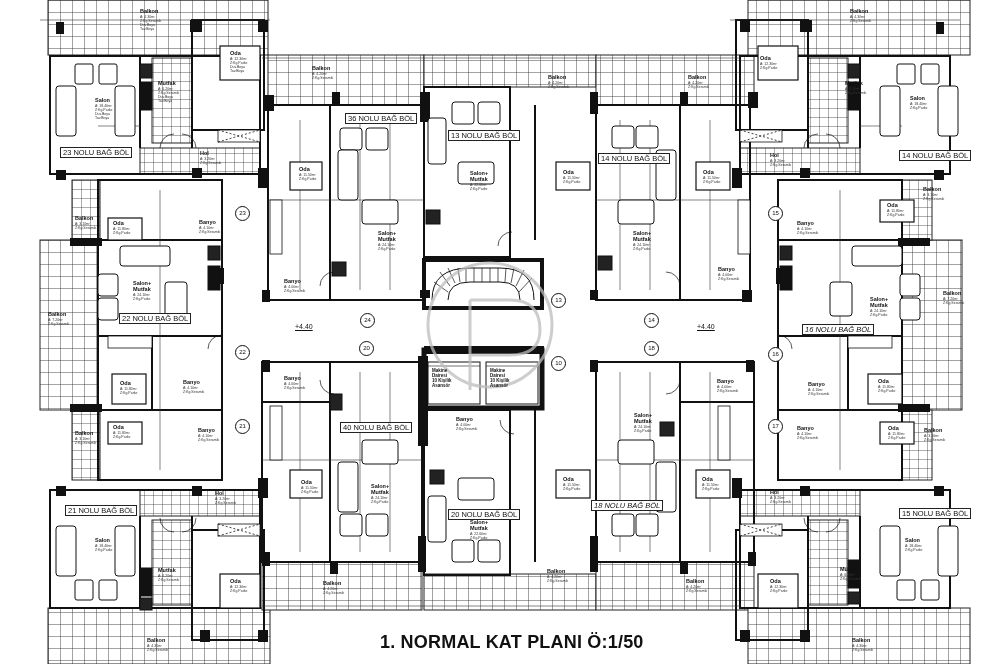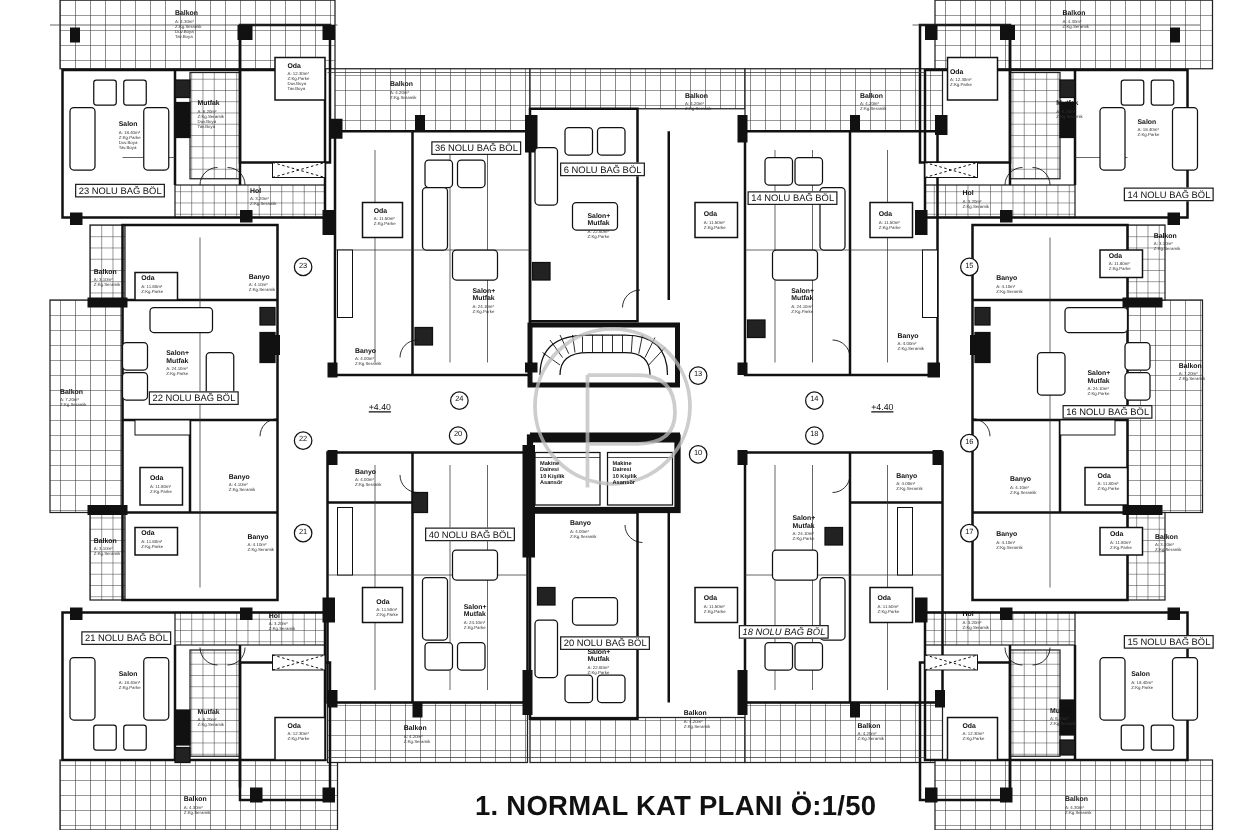--- a/index.html
+++ b/index.html
@@ -1,18 +1,18 @@
 <!DOCTYPE html>
 <html><head>
 <meta charset="utf-8">
 <style>
   html,body{margin:0;padding:0;background:#fff;}
   body{width:1000px;height:664px;overflow:hidden;position:relative;font-family:"Liberation Sans",sans-serif;}
   svg{position:absolute;left:0;top:0;}
-  .title{position:absolute;left:380px;top:632px;font-family:"Liberation Sans",sans-serif;font-weight:bold;font-size:22px;color:#111;letter-spacing:0.2px;white-space:nowrap;}
+  .title{position:absolute;left:380px;top:632px;font-family:"Liberation Sans",sans-serif;font-weight:bold;font-size:18px;color:#111;letter-spacing:0.2px;white-space:nowrap;}
   .unit-label{position:absolute;font-family:"Liberation Sans",sans-serif;font-size:7.5px;color:#111;border:1px solid #222;background:#fff;padding:0 2px;line-height:9px;white-space:nowrap;}
   .room-label{position:absolute;font-family:"Liberation Sans",sans-serif;font-size:5.5px;font-weight:bold;color:#111;line-height:6px;white-space:nowrap;}
   .room-sub{position:absolute;font-family:"Liberation Sans",sans-serif;font-size:3.5px;color:#333;line-height:4px;white-space:pre;}
   .marker{position:absolute;width:13px;height:13px;border:1px solid #111;border-radius:50%;background:#fff;font-family:"Liberation Sans",sans-serif;font-size:6px;line-height:13px;text-align:center;color:#111;}
   .level{position:absolute;font-family:"Liberation Sans",sans-serif;font-size:7px;color:#111;text-decoration:underline;white-space:nowrap;}
   .elev-text{position:absolute;font-family:"Liberation Sans",sans-serif;font-size:4.5px;font-weight:bold;color:#111;line-height:5px;white-space:pre;}
 </style>
 </head>
 <body>
 
@@ -365,25 +365,25 @@
 
   <g fill="none" stroke="#bdbdbd" stroke-width="3" opacity="0.75">
     <circle cx="490" cy="325" r="62"></circle>
     <path d="M470 300 L470 390 M470 300 L510 300 Q540 300 540 330 Q540 355 510 355 L470 355"></path>
   </g>
 </svg>
 
 <div id="units-layer">
     <div class="unit-label" style="left: 60px; top: 147px;">23 NOLU BAĞ BÖL</div>
     <div class="unit-label" style="left: 345px; top: 113px;">36 NOLU BAĞ BÖL</div>
-    <div class="unit-label" style="left: 448px; top: 130px;">6 NOLU BAĞ BÖL</div>
+    <div class="unit-label" style="left: 448px; top: 130px;">13 NOLU BAĞ BÖL</div>
     <div class="unit-label" style="left: 598px; top: 153px; text-align: right;">14 NOLU BAĞ BÖL</div>
     <div class="unit-label" style="left: 899px; top: 150px;">14 NOLU BAĞ BÖL</div>
     <div class="unit-label" style="left: 119px; top: 313px;">22 NOLU BAĞ BÖL</div>
-    <div class="unit-label" style="left: 850px; top: 324px;">16 NOLU BAĞ BÖL</div>
+    <div class="unit-label" style="left: 802px; top: 324px; font-style: italic;">16 NOLU BAĞ BÖL</div>
     <div class="unit-label" style="left: 340px; top: 422px;">40 NOLU BAĞ BÖL</div>
     <div class="unit-label" style="left: 448px; top: 509px;">20 NOLU BAĞ BÖL</div>
     <div class="unit-label" style="left: 591px; top: 500px; font-style: italic;">18 NOLU BAĞ BÖL</div>
     <div class="unit-label" style="left: 65px; top: 505px;">21 NOLU BAĞ BÖL</div>
     <div class="unit-label" style="left: 899px; top: 508px;">15 NOLU BAĞ BÖL</div>
   </div>
 <div id="rooms-layer">
     <div class="room-label" style="left: 140px; top: 8px;">Balkon</div>
     <div class="room-sub" style="left: 140px; top: 15px;">A: 4.30m²
 Z:Kg.Seramik

